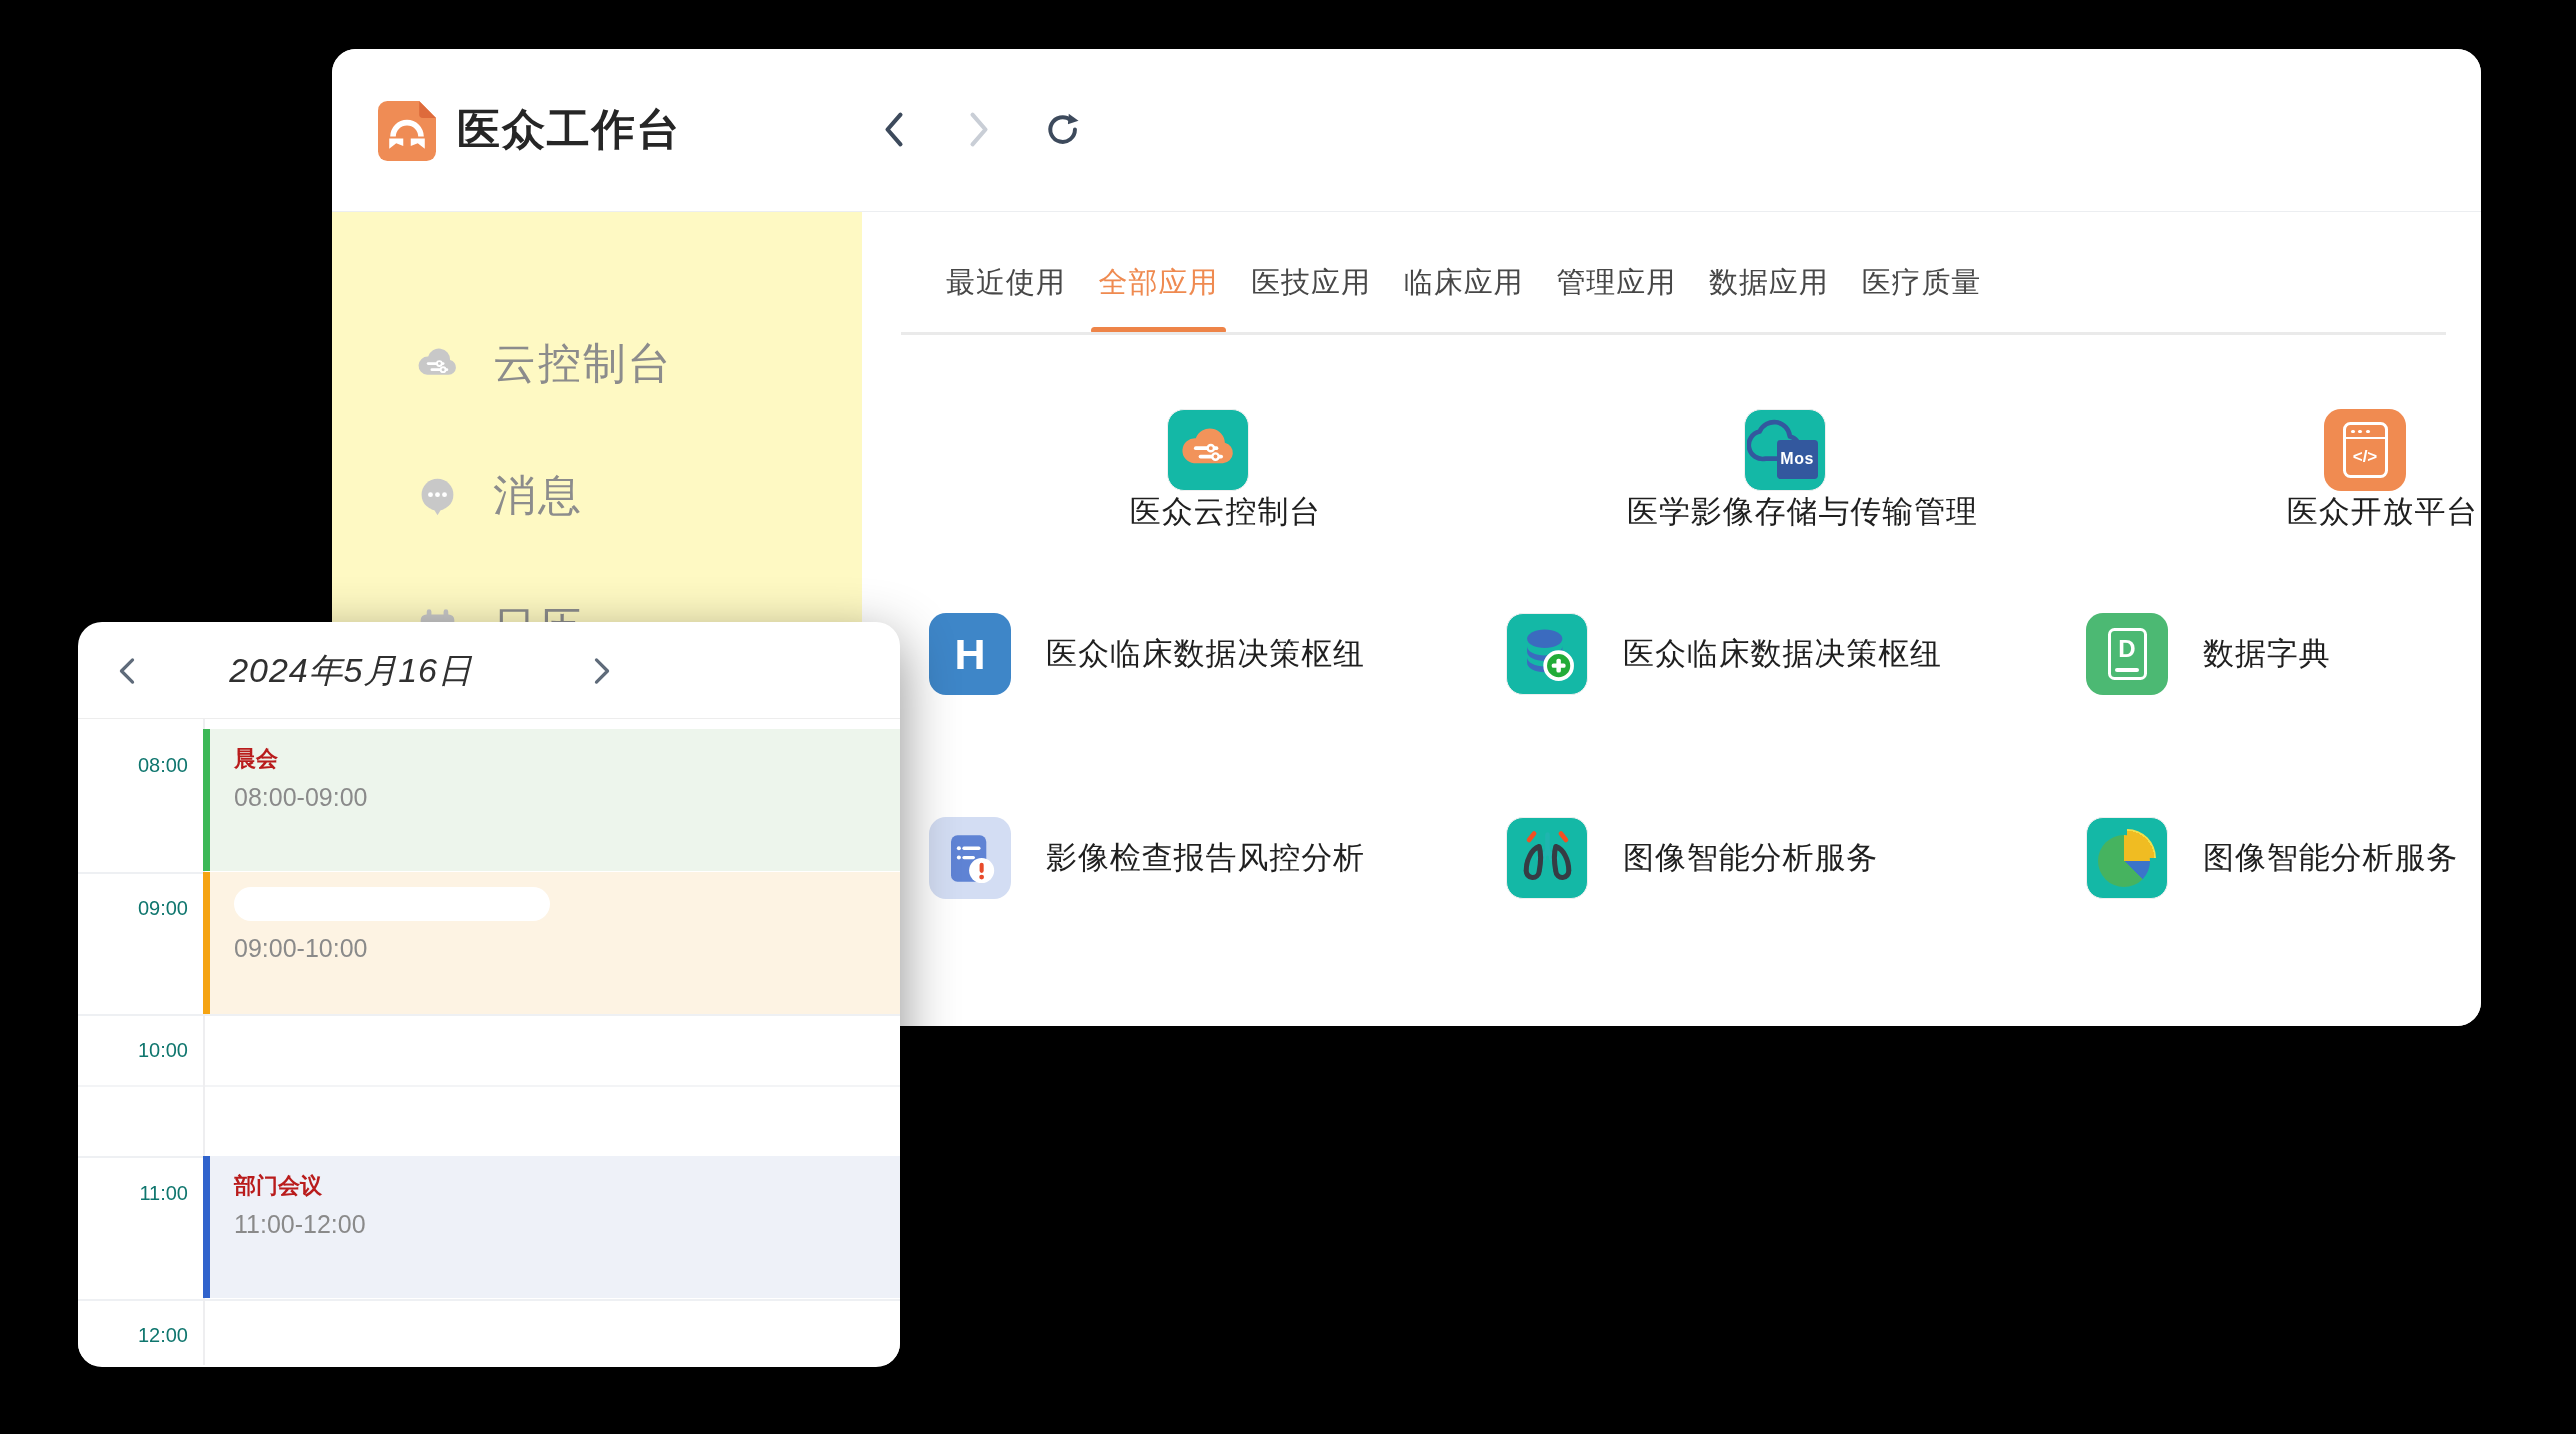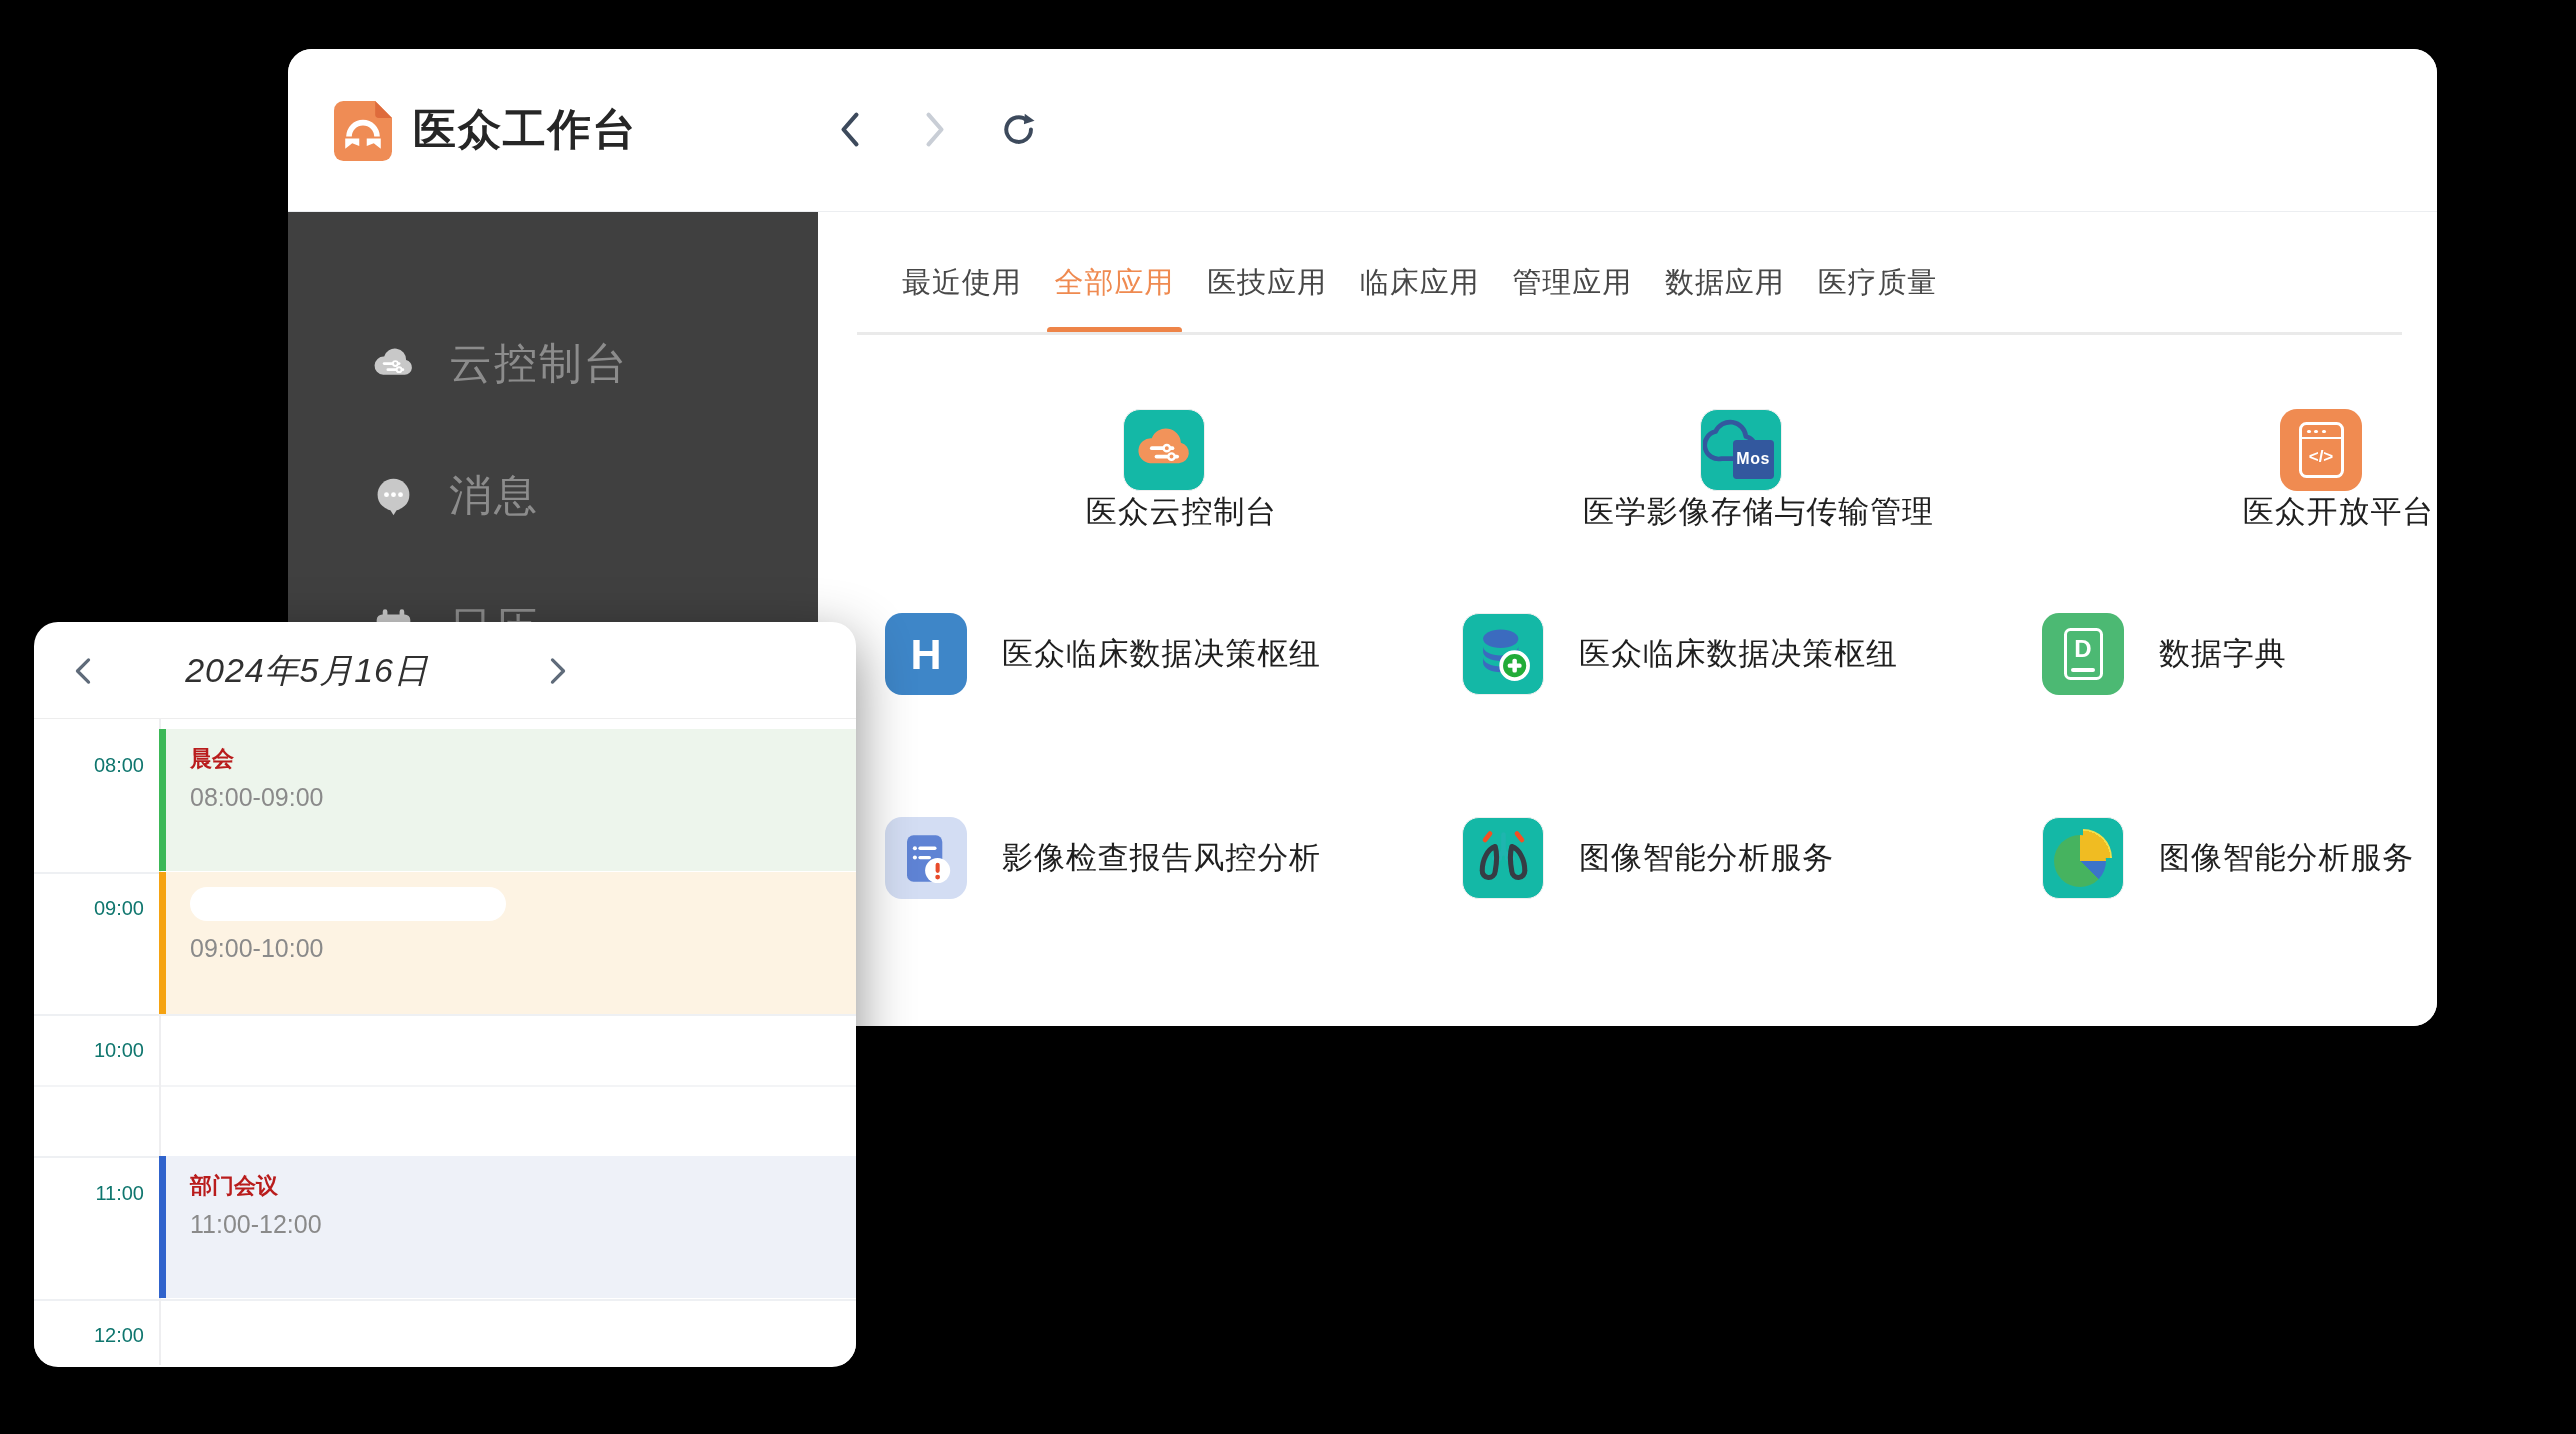--- a/index.html
+++ b/index.html
@@ -1,32 +1,32 @@
 <!DOCTYPE html>
 <html style="font-size:15px"><head>
 <meta charset="utf-8">
 <style>
   * { margin:0; padding:0; box-sizing:border-box; }
   html,body { width:2576px; height:1434px; background:#000; overflow:hidden;
     font-family:"Liberation Sans","DejaVu Sans",sans-serif; }
-  .stage { position:relative; width:2288px; height:1434px; background:#000; }
+  .stage { position:relative; width:2288px; height:1434px; background:#000;margin-left:44px; }
 
   
   .window { position:absolute; left:288px; top:49px; width:2149px; height:977px;
     background:#fff; border-radius:24px; overflow:hidden; }
   .win-header { position:absolute; left:0; top:0; width:100%; height:163px;
     background:#fff; border-bottom:1.9px solid #ECEEF1; }
   .logo { position:absolute; left:46px; top:52px; width:58px; height:60px; }
   .win-title { position:absolute; left:125px; top:0; height:161px; display:flex; align-items:center;
     font-size:43px; font-weight:700; color:#262626; letter-spacing:1.9px; }
   .nav { position:absolute; left:543px; top:0; height:161px; display:flex; align-items:center; gap:48px; }
   .nav-btn { width:37px; height:37px; display:flex; align-items:center; justify-content:center; cursor:pointer; }
 
   
-  .sidebar { position:absolute; left:0; top:163px; width:530px; height:814px; background:#404040; }
+  .sidebar { position:absolute; left:0; top:163px; width:530px; height:814px; background:#fef9c3; }
   .side-item { position:absolute; left:0; width:100%; height:60px; display:flex; align-items:center;
     padding-left:84px; cursor:pointer; }
   .side-item .s-icon { width:43px; height:43px; margin-right:34px; flex:none; }
   .side-item .s-label { font-size:43px; color:#8C8C8C; letter-spacing:1.9px; }
   .si-1 { top:122px; } .si-2 { top:254px; } .si-3 { top:386px; }
 
   
   .content { position:absolute; left:530px; top:163px; width:1619px; height:814px; background:#fff; }
   .tabs { position:absolute; left:84px; top:20.5px; height:101px; display:flex; gap:33px; }
   .tab { position:relative; height:101px; display:flex; align-items:center;

